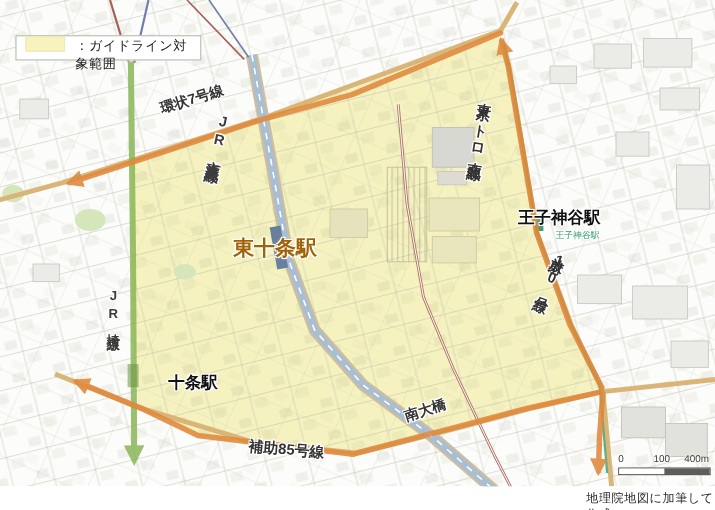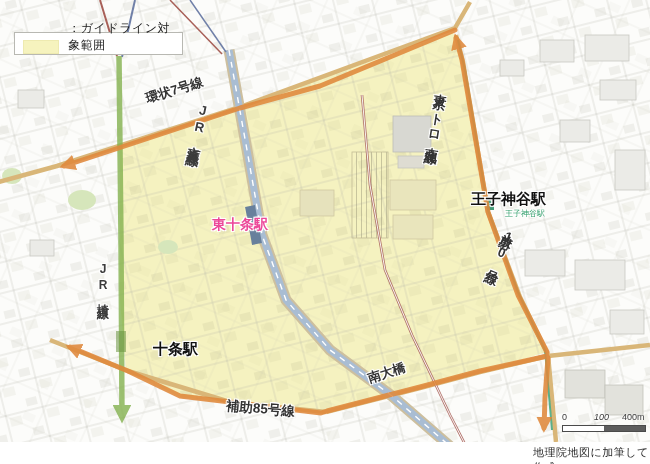--- a/index.html
+++ b/index.html
@@ -13,38 +13,38 @@
     position:absolute;font-weight:bold;color:#222;white-space:nowrap;line-height:1;
     text-shadow:-1px -1px 0 #fff,1px -1px 0 #fff,-1px 1px 0 #fff,1px 1px 0 #fff,0 0 3px #fff;
     pointer-events:none;
   }
   .v{writing-mode:vertical-rl;text-orientation:upright;letter-spacing:2px;}
   .lbl-kanjo7{left:146px;top:92px;font-size:13px;transform:rotate(-17deg);transform-origin:left center;color:#333;}
   .lbl-keihin{left:198px;top:103px;font-size:13px;transform:rotate(12deg);transform-origin:top center;color:#3c3c3c;}
   .lbl-namboku{left:436px;top:84px;font-size:13px;transform:rotate(9deg);transform-origin:top center;color:#333;}
   .lbl-hosha10{left:506px;top:226px;font-size:13px;transform:rotate(22deg);transform-origin:top center;color:#333;}
   .lbl-saikyo{left:97px;top:262px;font-size:12px;color:#3c3c3c;}
-  .lbl-higashijujo{left:212px;top:217px;font-size:14px;color:#ec4899;}
+  .lbl-higashijujo{left:212px;top:217px;font-size:19px;color:#a16207;}
   .lbl-jujo{left:137px;top:341px;font-size:15px;color:#111;margin-left:16px;}
   .lbl-ojikamiya{left:471px;top:191px;font-size:15px;color:#111;}
   .lbl-ojikamiya-small{left:505px;top:210px;font-size:8px;font-weight:normal;color:#2f9e6a;}
   .lbl-minamiohashi{left:368px;top:372px;font-size:13px;transform:rotate(-18deg);transform-origin:left center;color:#333;}
   .lbl-hojo85{left:226px;top:399px;font-size:13.5px;transform:rotate(5deg);transform-origin:left center;color:#333;}
   
   .legend{
     position:absolute;left:14px;top:32px;width:169px;height:23px;background:#ffffff;
-    border:1px solid #b8b8b2;display:flex;align-items:flex-end;box-sizing:border-box;
+    border:1px solid #b8b8b2;display:flex;align-items:flex-start;box-sizing:border-box;
   }
   .legend-swatch{width:44px;height:14px;margin-left:8px;background:#f6f3be;border:1px solid #eeeab0;box-sizing:border-box;}
   .legend-label{font-size:12px;color:#222;margin-left:9px;letter-spacing:.5px;}
   
   .scalebar{position:absolute;left:558px;top:412px;width:92px;height:26px;font-size:9px;color:#3a3a3a;}
   .scalebar .tick{position:absolute;top:0;text-shadow:0 0 2px #fff,0 0 2px #fff;}
   .tick-0{left:4px;}
-  .tick-100{left:36px;font-style:italic;}
+  .tick-100{left:36px;}
   .tick-200{left:64px;}
   .scalebar .bar{position:absolute;left:4px;top:13px;width:84px;height:7px;border:1px solid #4a4a4a;box-sizing:border-box;display:flex;}
   .bar-left{width:50%;height:100%;background:#ffffff;}
   .bar-right{width:50%;height:100%;background:#5d5d5d;}
   
   .attribution{position:absolute;left:533px;top:445px;font-size:11px;color:#2a2a2a;letter-spacing:.5px;}
 </style>
 </head>
 <body>
 

